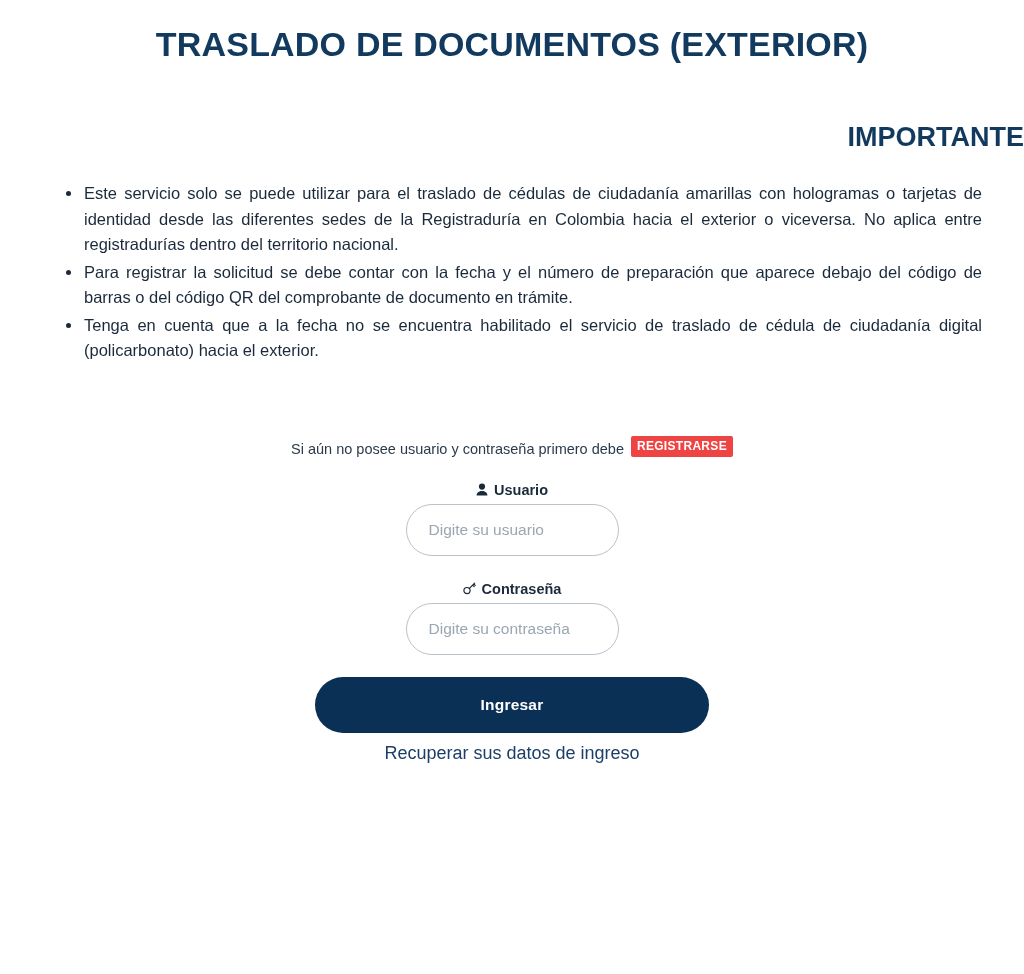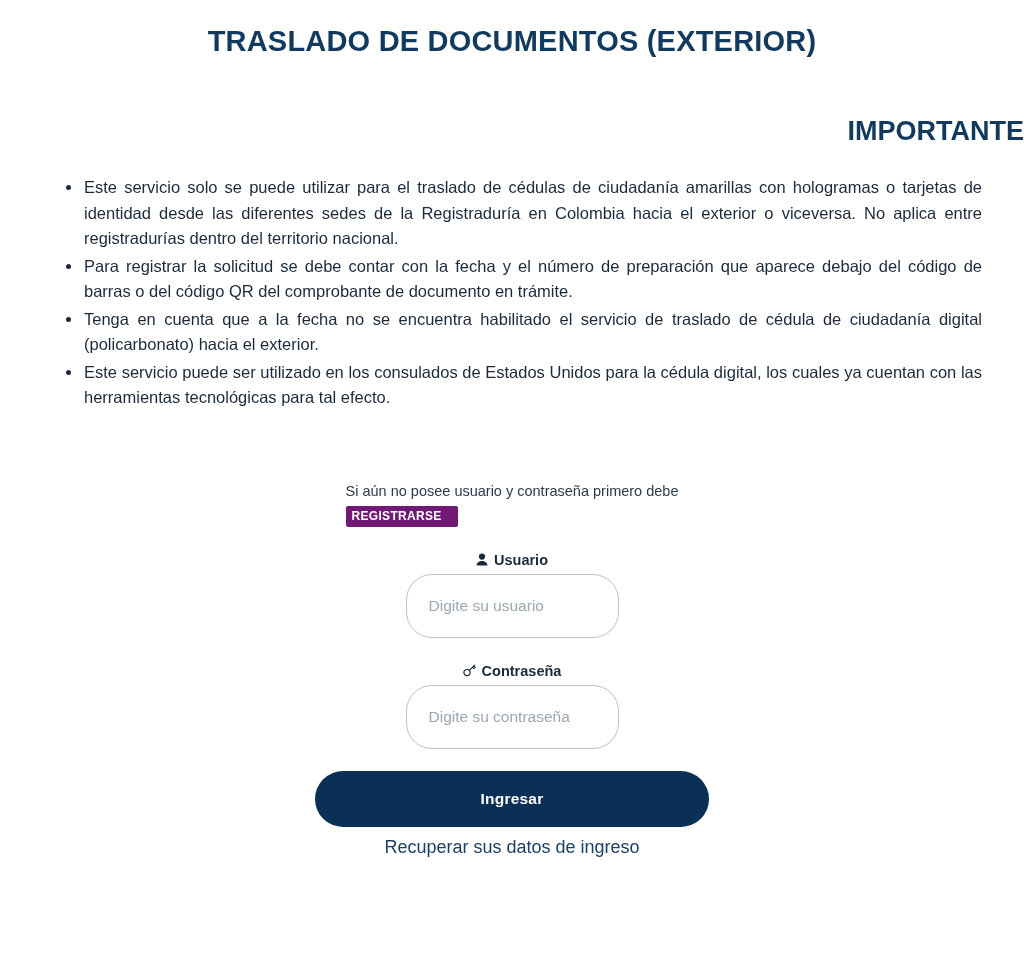--- a/index.html
+++ b/index.html
@@ -16,21 +16,21 @@
   }
   .page {
     width: 1024px;
     height: 974px;
     position: relative;
     box-sizing: border-box;
   }
 
   .page-title {
     text-align: center;
-    font-size: 29px;
+    font-size: 34px;
     font-weight: bold;
     color: #123a5e;
     letter-spacing: 0.2px;
     margin: 25px 0 0 0;
     padding: 0;
   }
 
   .section-heading {
     font-size: 27px;
     font-weight: bold;
@@ -80,31 +80,30 @@
     width: 100%;
     display: flex;
     flex-direction: column;
     align-items: center;
   }
 
   .register-line {
     font-size: 14.5px;
     color: #2b3a4b;
     display: flex;
-    align-items: flex-start;
+    align-items: flex-end;
     gap: 7px;
-    flex-direction: column;
   }
   .register-badge {
-    background: #701a75;
+    background: #ef4444;
     color: #ffffff;
     font-size: 12px;
     font-weight: bold;
     letter-spacing: 0.3px;
-    padding: 3px 16px 4px 6px;
+    padding: 3px 6px 4px 6px;
     border-radius: 2px;
     cursor: pointer;
   }
 
   .field-group {
     display: flex;
     flex-direction: column;
     align-items: center;
     width: 213px;
   }
@@ -116,21 +115,21 @@
     margin-bottom: 6px;
     display: flex;
     align-items: center;
     gap: 6px;
     justify-content: center;
   }
   .field-label svg { display: block; }
 
   .text-input {
     width: 213px;
-    height: 64px;
+    height: 52px;
     box-sizing: border-box;
     border: 1px solid #b9c3cc;
     border-radius: 26px;
     padding: 0 22px;
     font-size: 15.5px;
     font-family: "Liberation Sans", sans-serif;
     color: #2b3a4b;
     outline: none;
     background: #ffffff;
   }
@@ -168,21 +167,20 @@
 <div class="page">
 
   <h1 class="page-title">TRASLADO DE DOCUMENTOS (EXTERIOR)</h1>
 
   <h2 class="section-heading important-heading">IMPORTANTE</h2>
 
   <ul class="bullet-list">
     <li>Este servicio solo se puede utilizar para el traslado de cédulas de ciudadanía amarillas con hologramas o tarjetas de identidad desde las diferentes sedes de la Registraduría en Colombia hacia el exterior o viceversa. No aplica entre registradurías dentro del territorio nacional.</li>
     <li>Para registrar la solicitud se debe contar con la fecha y el número de preparación que aparece debajo del código de barras o del código QR del comprobante de documento en trámite.</li>
     <li>Tenga en cuenta que a la fecha no se encuentra habilitado el servicio de traslado de cédula de ciudadanía digital (policarbonato) hacia el exterior.</li>
-    <li>Este servicio puede ser utilizado en los consulados de Estados Unidos para la cédula digital, los cuales ya cuentan con las herramientas tecnológicas para tal efecto.</li>
   </ul>
 
 
   <div class="login-area">
 
     <div class="register-line">
       <span>Si aún no posee usuario y contraseña primero debe</span>
       <span class="register-badge">REGISTRARSE</span>
     </div>
 

